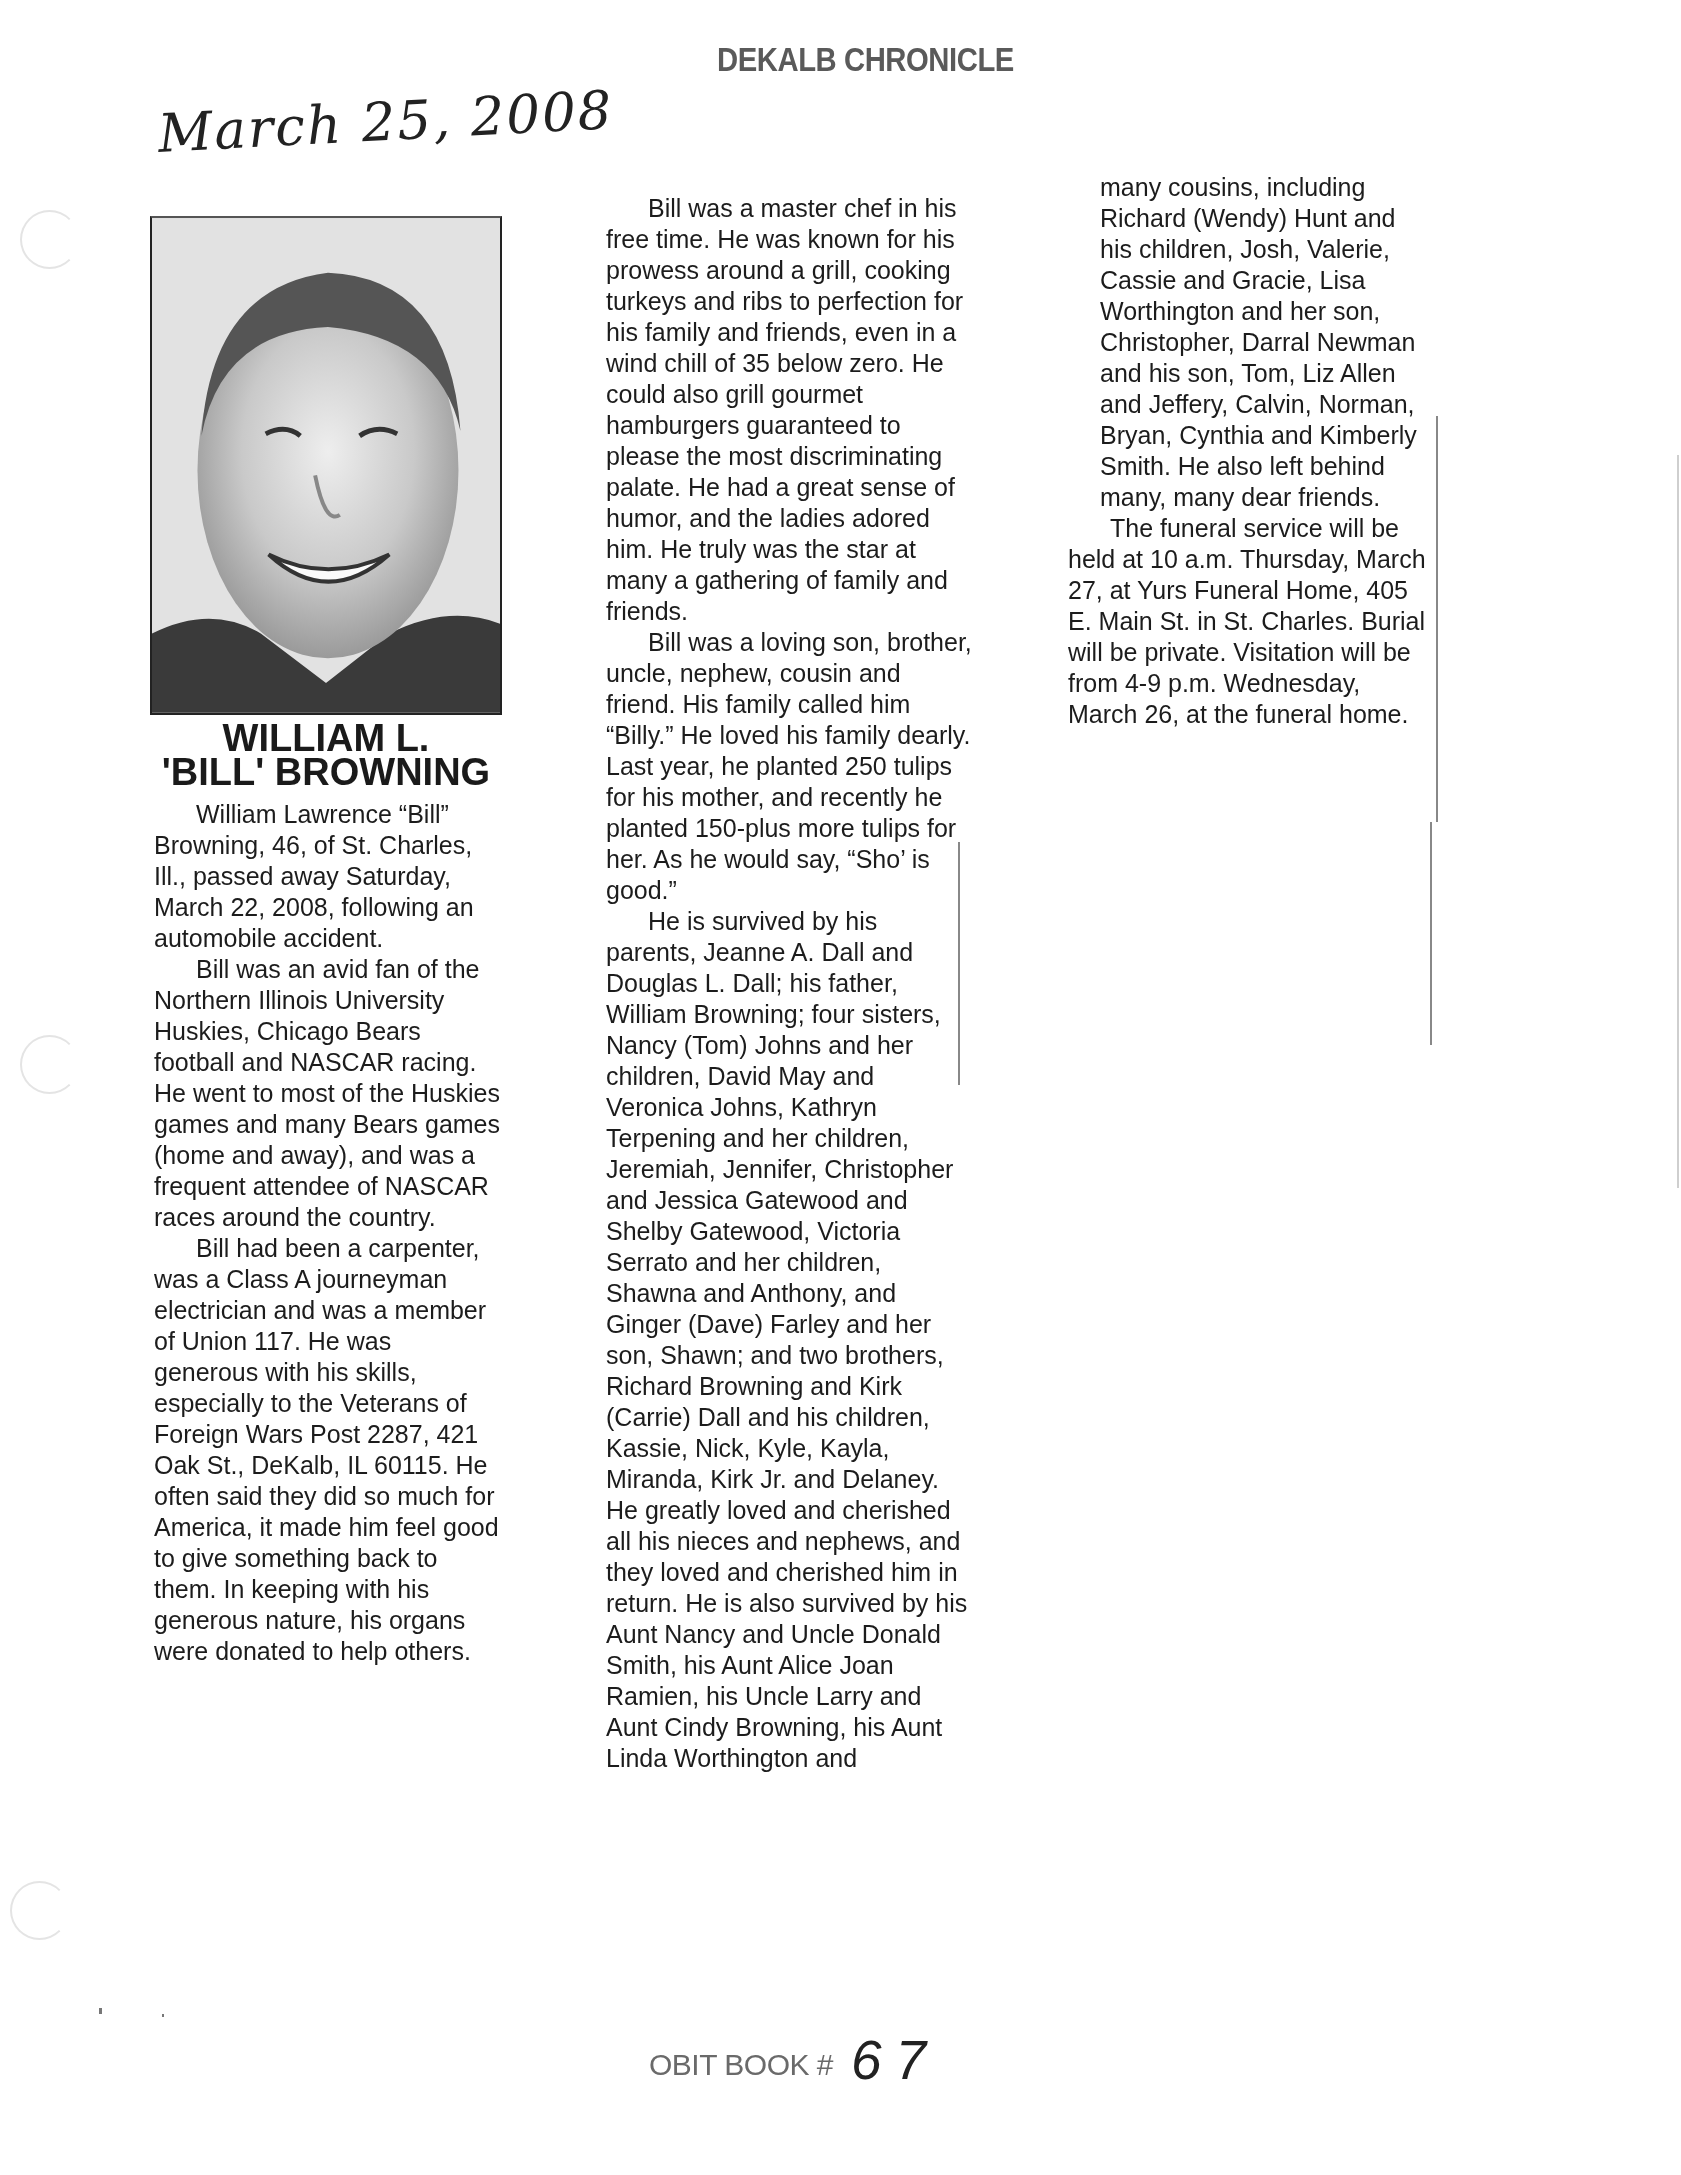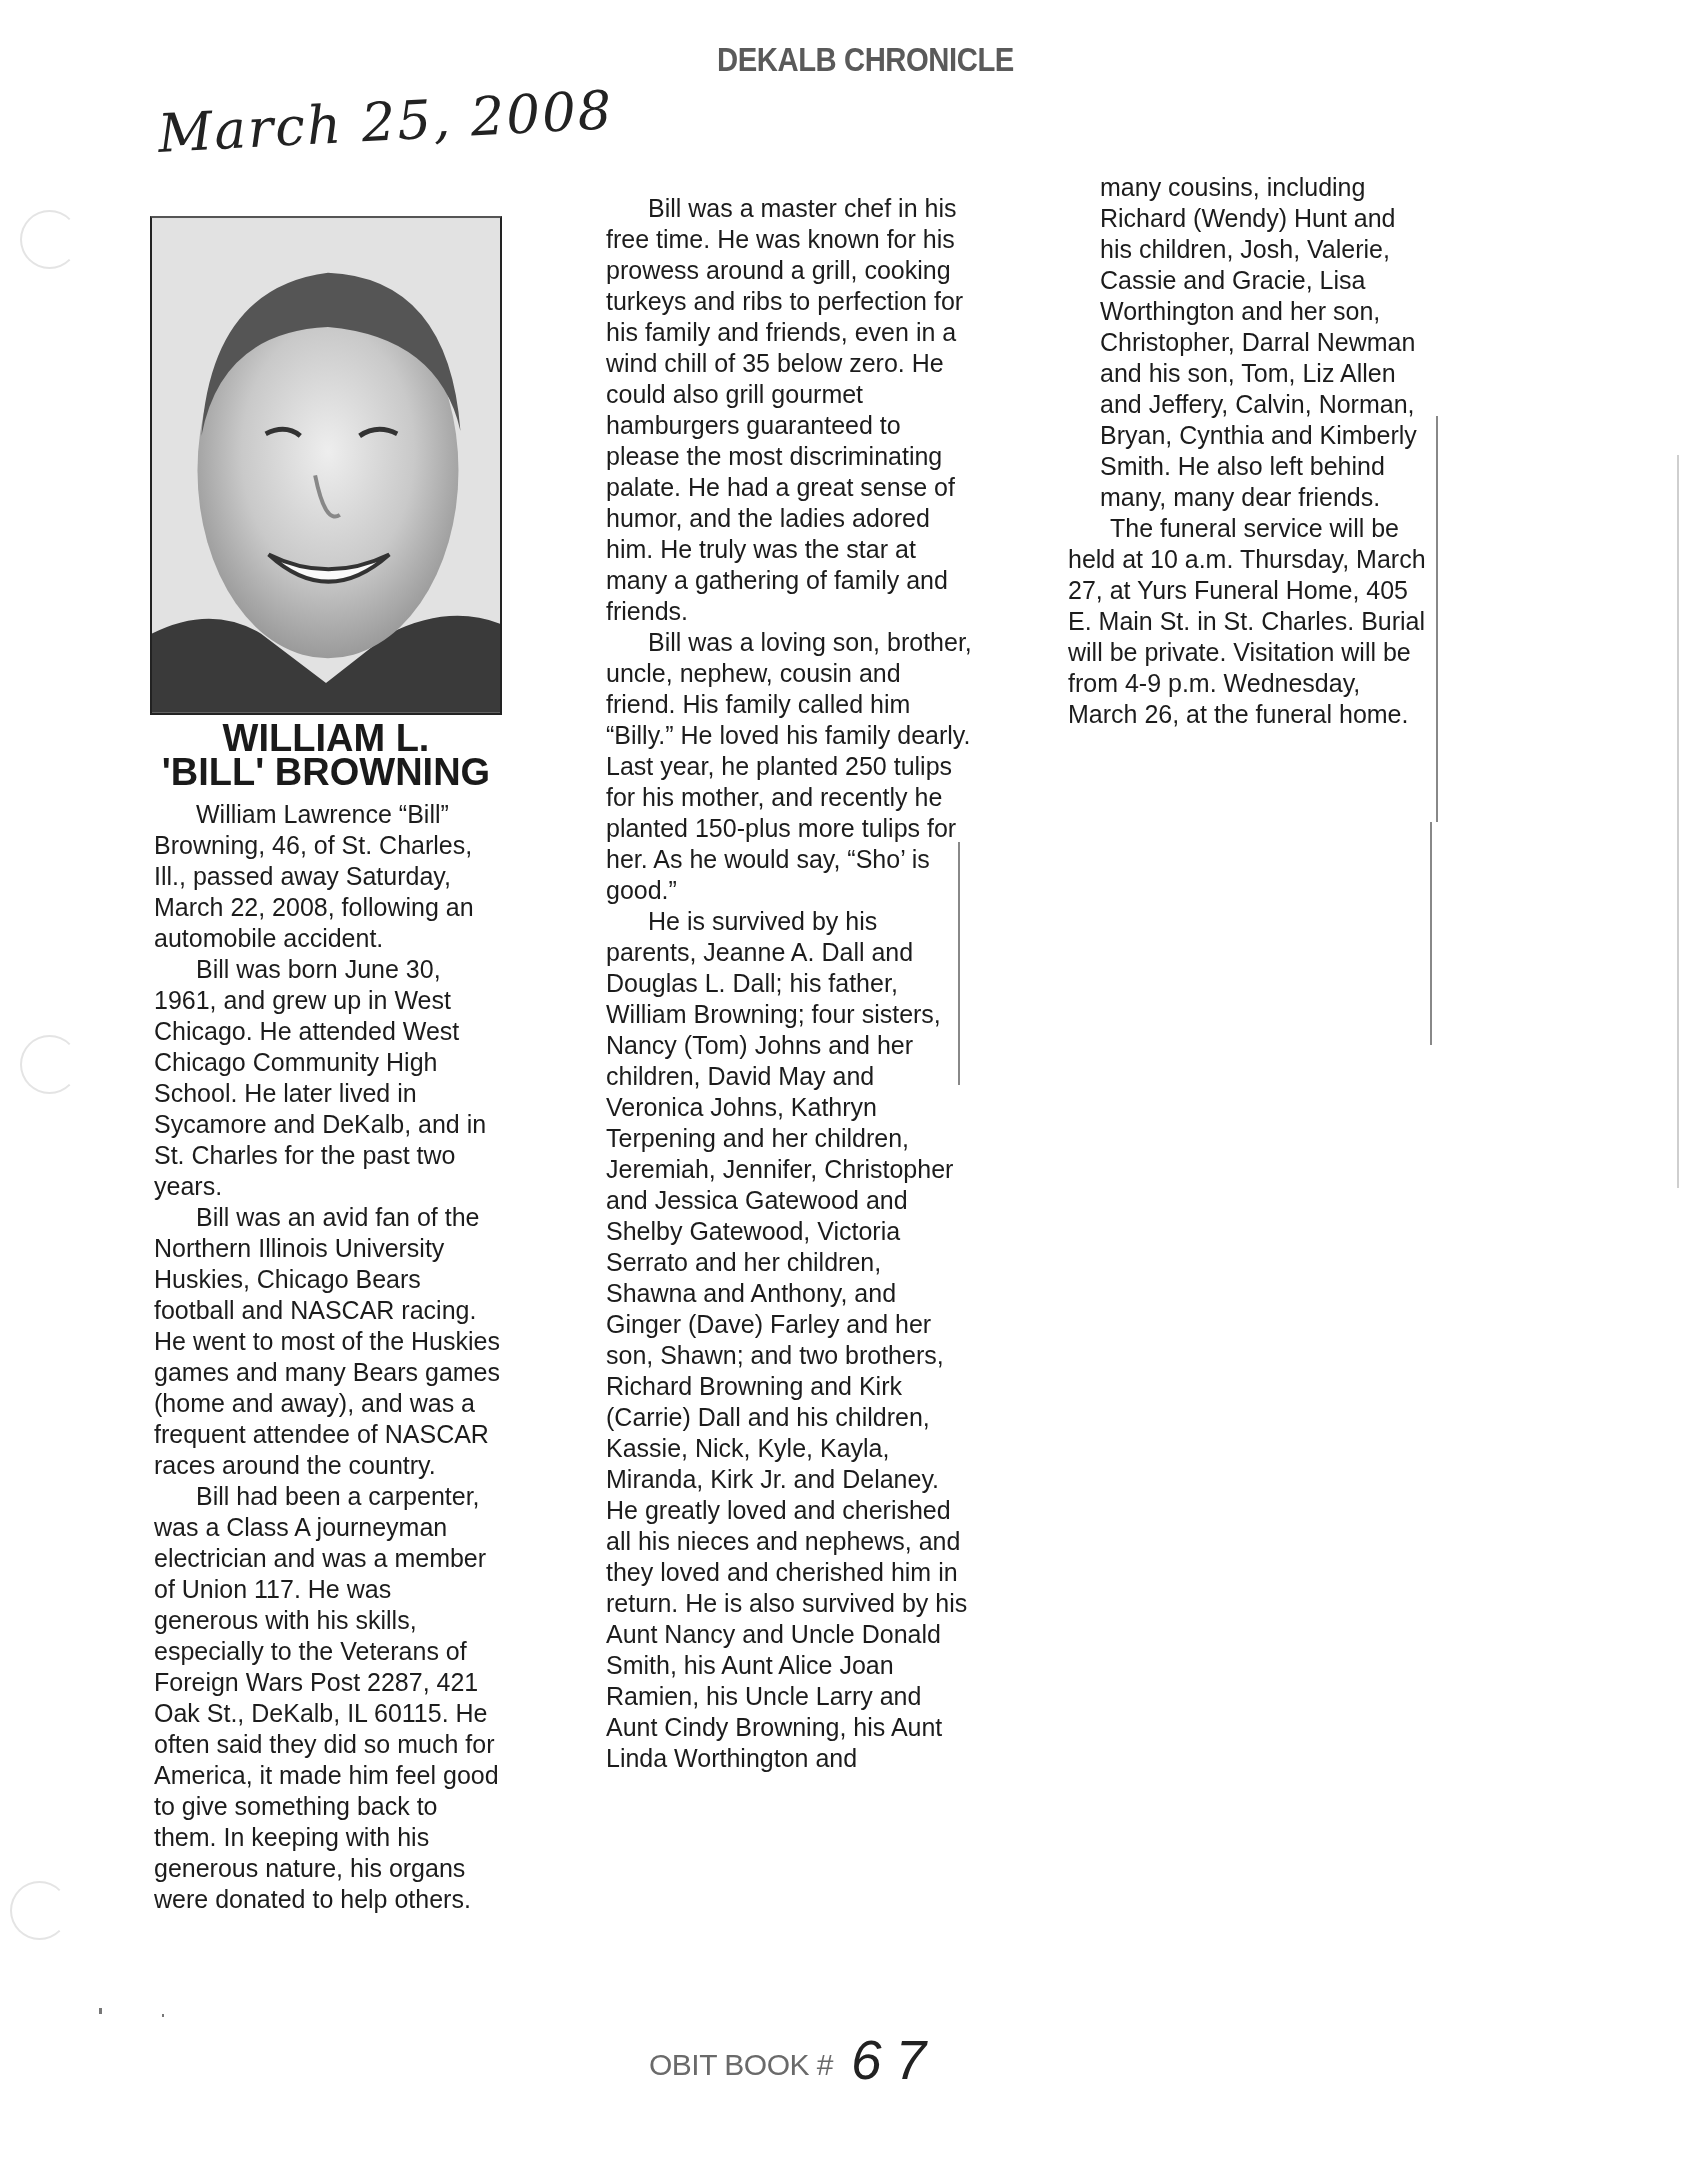--- a/index.html
+++ b/index.html
@@ -65,21 +65,20 @@
     </svg>
   </div>
 
   <div class="headline">
     <div>WILLIAM L.</div>
     <div>'BILL' BROWNING</div>
   </div>
 
   <div class="col col1">
     <p>William Lawrence “Bill” Browning, 46, of St. Charles, Ill., passed away Saturday, March 22, 2008, following an automobile accident.</p>
-    <p>Bill was born June 30, 1961, and grew up in West Chicago. He attended West Chicago Community High School. He later lived in Sycamore and DeKalb, and in St. Charles for the past two years.</p>
     <p>Bill was an avid fan of the Northern Illinois University Huskies, Chicago Bears football and NASCAR racing. He went to most of the Huskies games and many Bears games (home and away), and was a frequent attendee of NASCAR races around the country.</p>
     <p>Bill had been a carpenter, was a Class A journeyman electrician and was a member of Union 117. He was generous with his skills, especially to the Veterans of Foreign Wars Post 2287, 421 Oak St., DeKalb, IL 60115. He often said they did so much for America, it made him feel good to give something back to them. In keeping with his generous nature, his organs were donated to help others.</p>
   </div>
 
   <div class="col col2">
     <p>Bill was a master chef in his free time. He was known for his prowess around a grill, cooking turkeys and ribs to perfection for his family and friends, even in a wind chill of 35 below zero. He could also grill gourmet hamburgers guaranteed to please the most discriminating palate. He had a great sense of humor, and the ladies adored him. He truly was the star at many a gathering of family and friends.</p>
     <p>Bill was a loving son, brother, uncle, nephew, cousin and friend. His family called him “Billy.” He loved his family dearly. Last year, he planted 250 tulips for his mother, and recently he planted 150-plus more tulips for her. As he would say, “Sho’ is good.”</p>
     <p>He is survived by his parents, Jeanne A. Dall and Douglas L. Dall; his father, William Browning; four sisters, Nancy (Tom) Johns and her children, David May and Veronica Johns, Kathryn Terpening and her children, Jeremiah, Jennifer, Christopher and Jessica Gatewood and Shelby Gatewood, Victoria Serrato and her children, Shawna and Anthony, and Ginger (Dave) Farley and her son, Shawn; and two brothers, Richard Browning and Kirk (Carrie) Dall and his children, Kassie, Nick, Kyle, Kayla, Miranda, Kirk Jr. and Delaney. He greatly loved and cherished all his nieces and nephews, and they loved and cherished him in return. He is also survived by his Aunt Nancy and Uncle Donald Smith, his Aunt Alice Joan Ramien, his Uncle Larry and Aunt Cindy Browning, his Aunt Linda Worthington and</p>
   </div>
 

